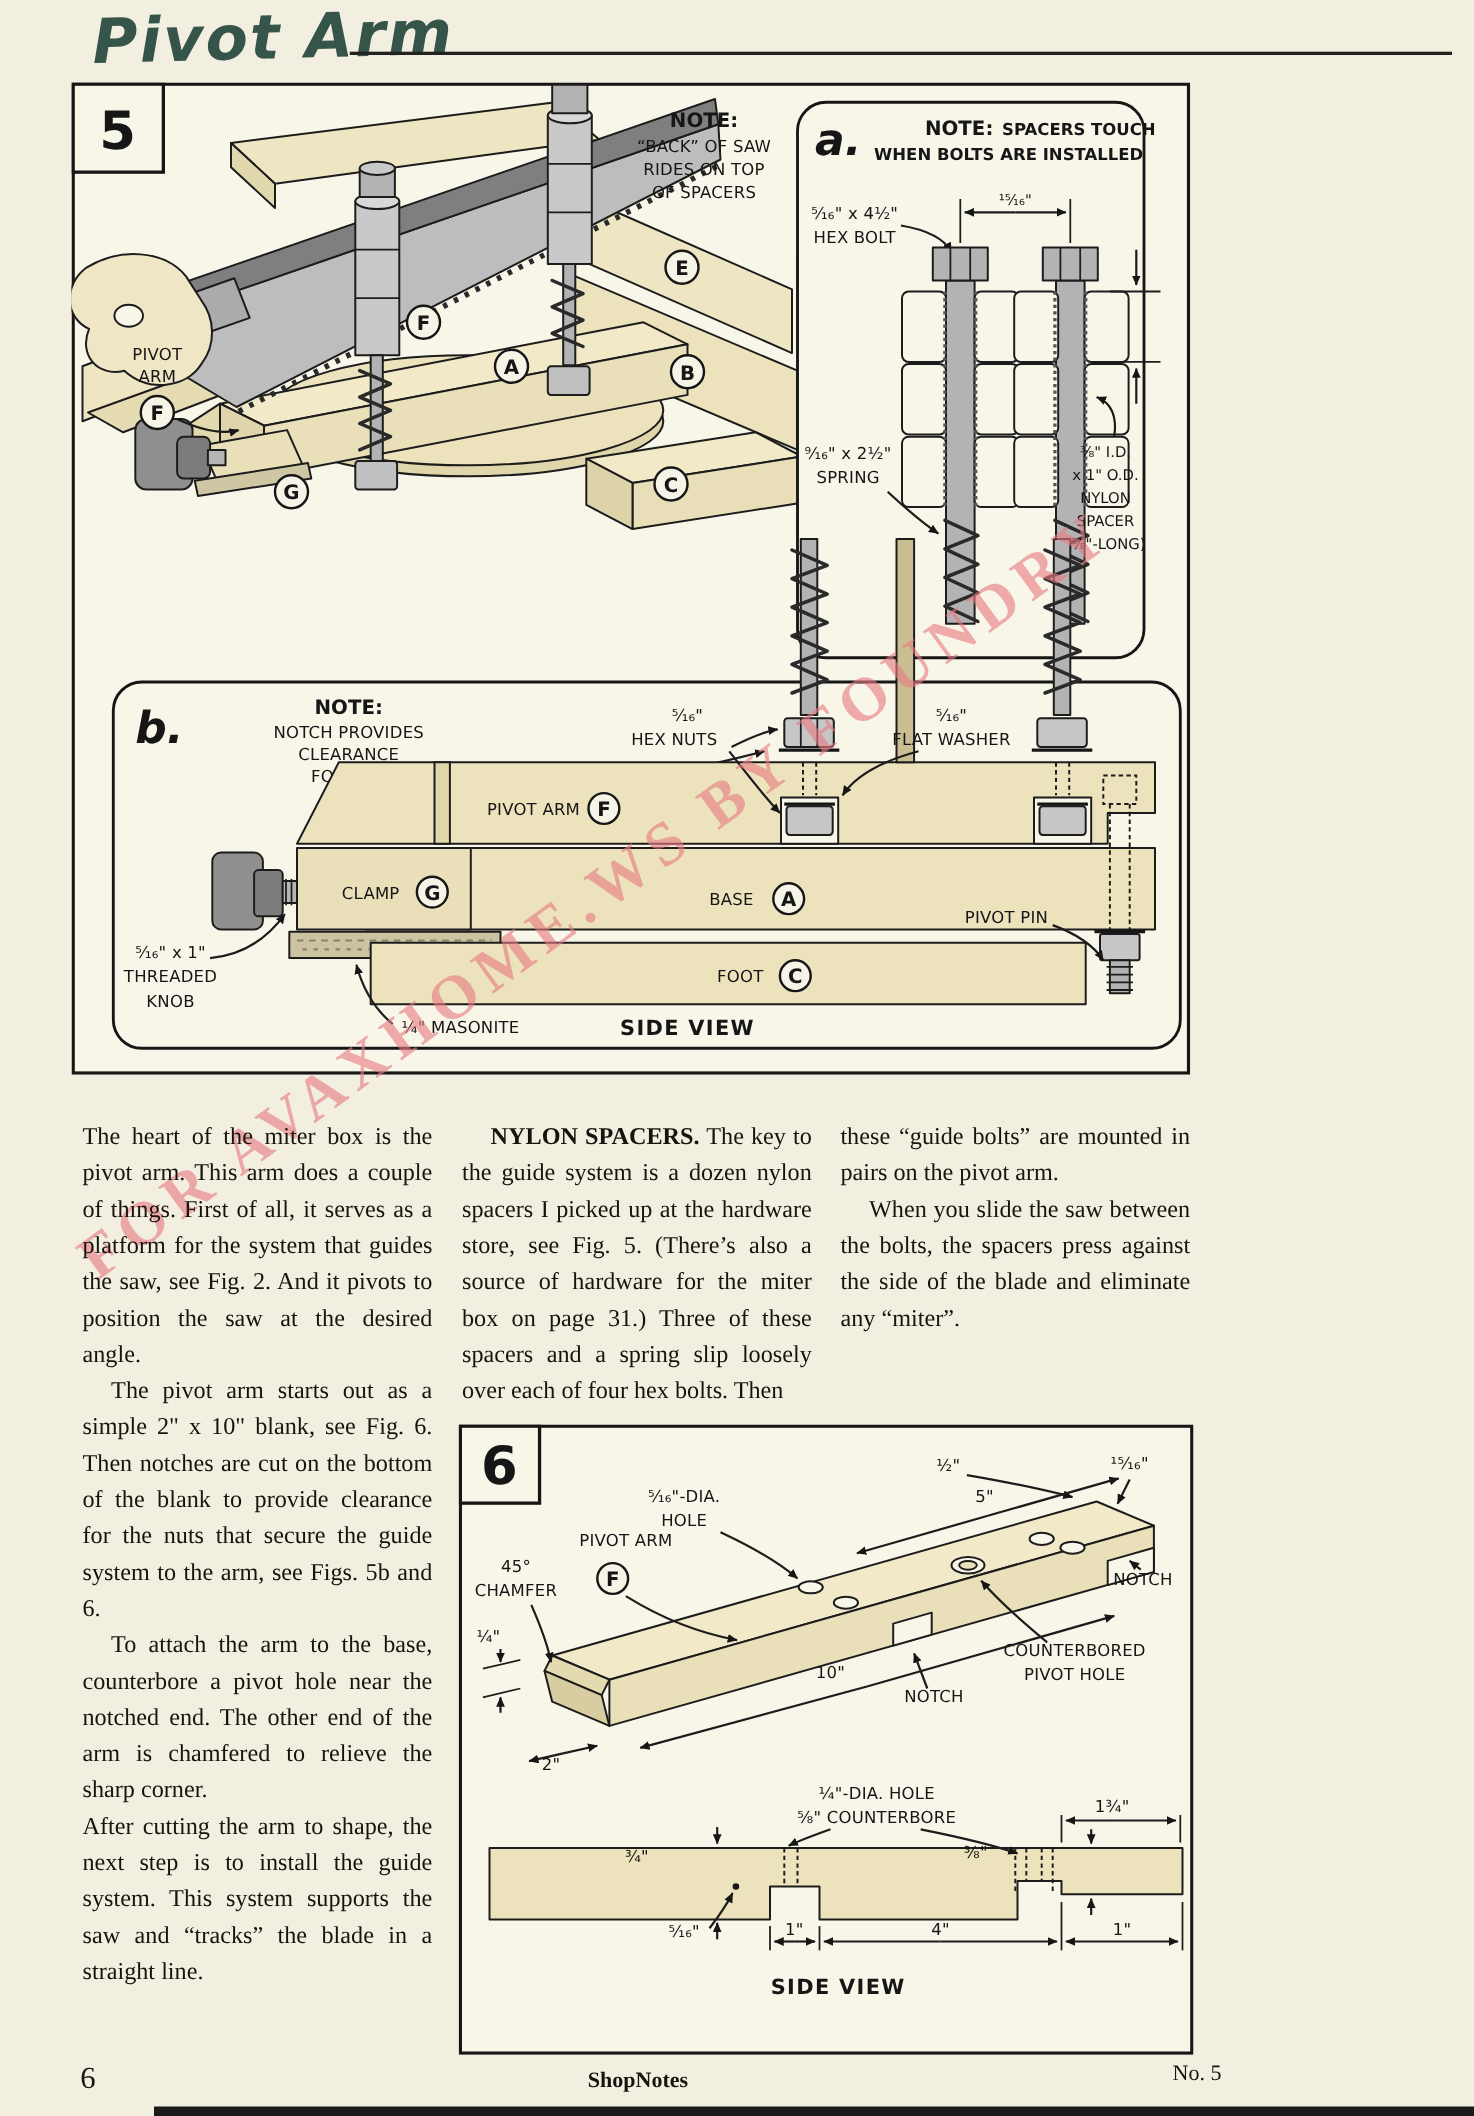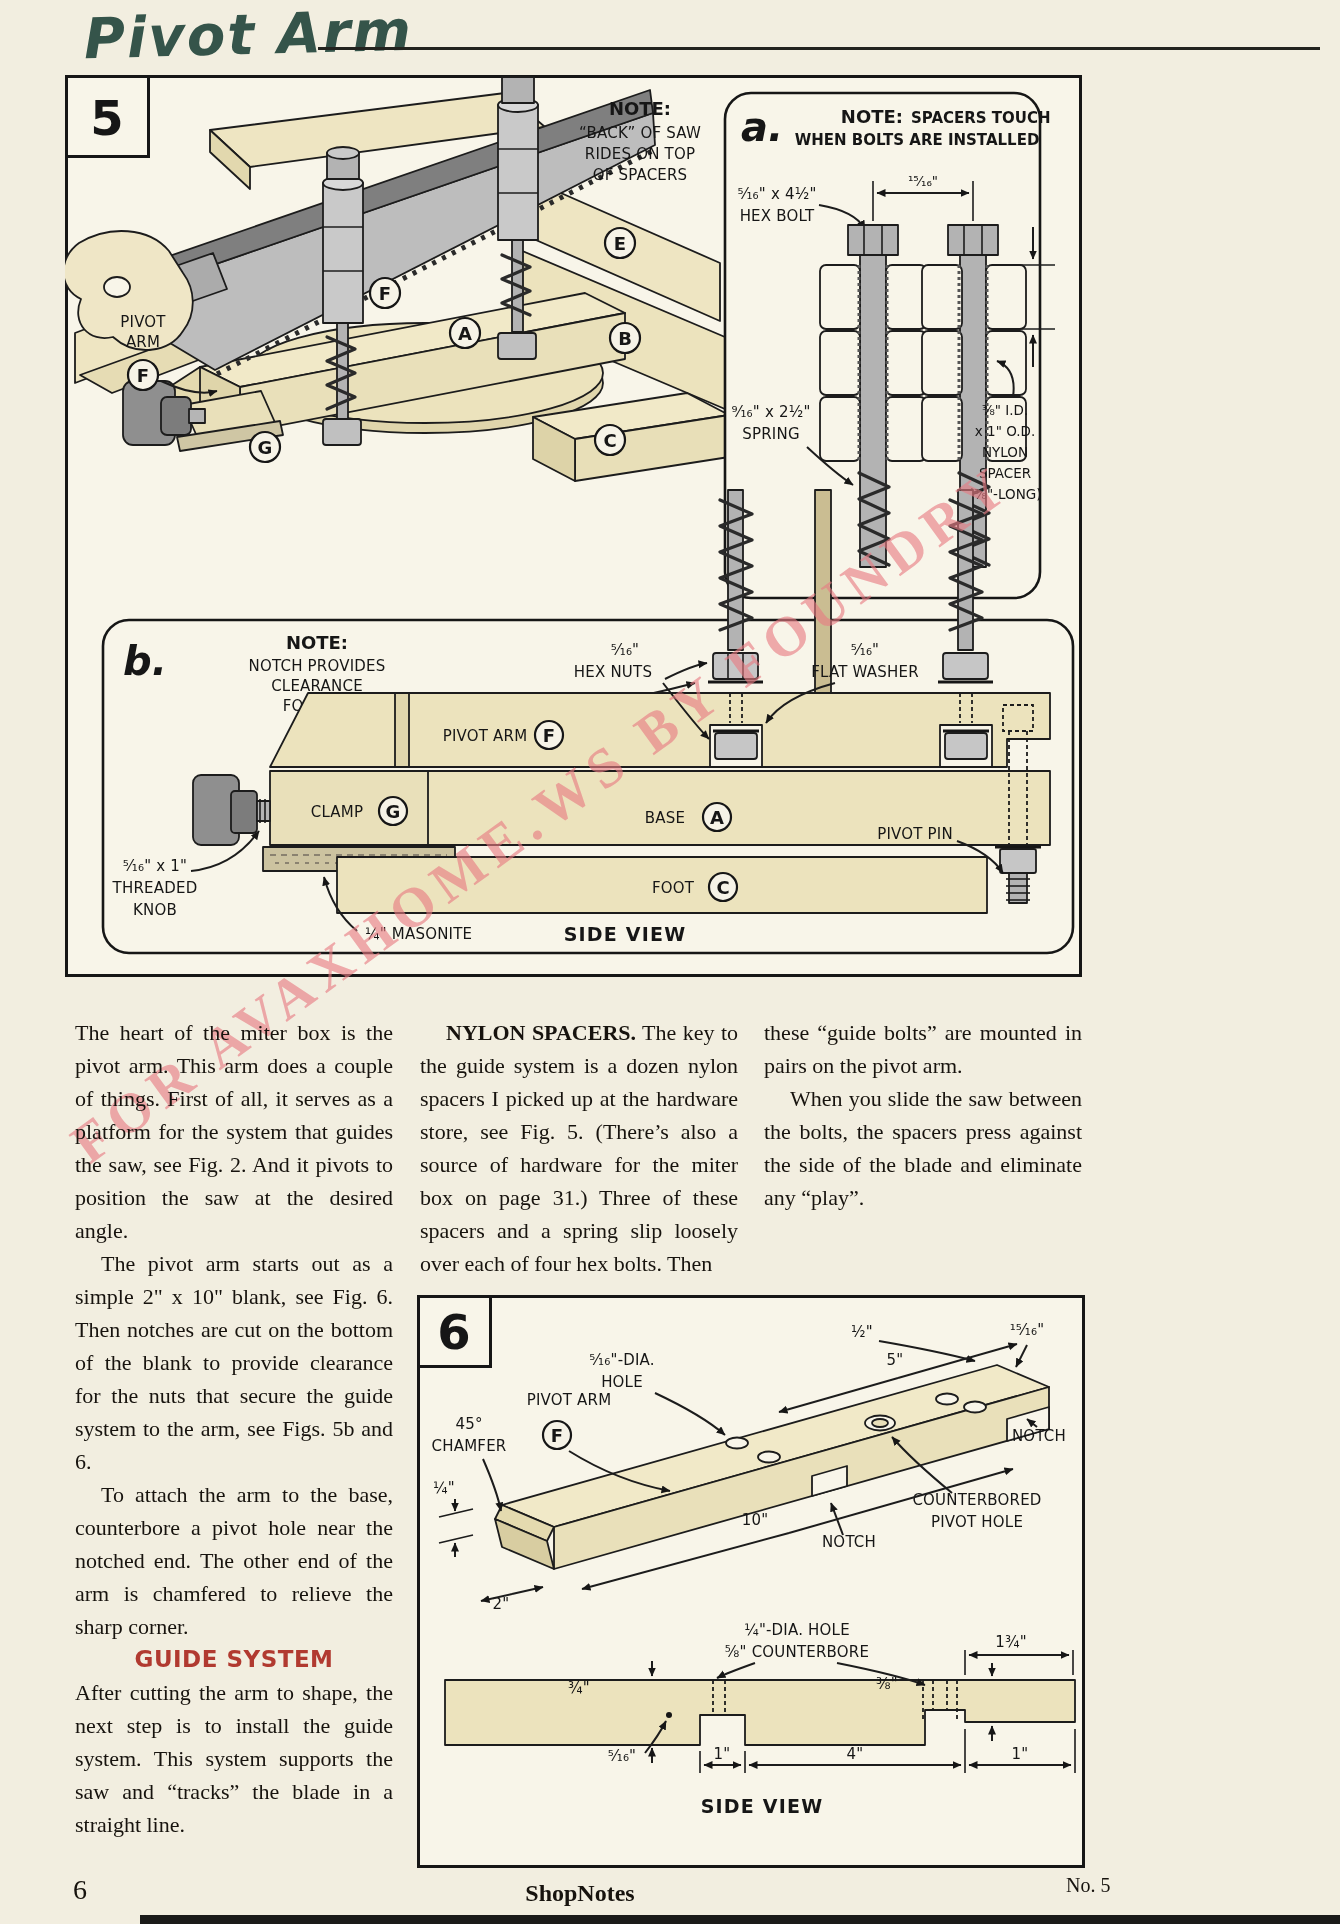--- a/index.html
+++ b/index.html
@@ -36,21 +36,21 @@
   .guide-head{color:#b13a30;font-family:"DejaVu Sans",sans-serif;font-weight:700;font-size:23px;
        text-align:center;letter-spacing:.5px;margin:17px 0 11px 0;text-indent:0;}
   .col b{font-family:"Liberation Serif",serif;}
   
   .watermark{position:absolute;left:78px;top:1118px;z-index:5;pointer-events:none;
        font-family:"Liberation Serif",serif;font-weight:700;font-size:56px;letter-spacing:8px;
        color:#e87b83;opacity:.62;white-space:nowrap;transform:rotate(-36deg);transform-origin:0 50%;}
   
   .pageno{position:absolute;left:73px;top:1874px;font-family:"Liberation Serif",serif;font-size:28px;color:#17130e;z-index:6;}
   .magname{position:absolute;left:420px;top:1880px;width:320px;text-align:center;
-       font-family:"Liberation Serif",serif;font-weight:700;font-size:24px;color:#17130e;z-index:6;}
+       font-family:"Liberation Serif",serif;font-weight:700;font-size:20px;color:#17130e;z-index:6;}
   .issue{position:absolute;left:1054px;top:1874px;font-family:"Liberation Serif",serif;font-size:20px;color:#17130e;z-index:6;margin-left:12px;}
   .bottombar{position:absolute;left:140px;top:1915px;width:1200px;height:9px;background:#1b1b19;z-index:6;}
 </style>
 </head>
 <body>
 
 <div class="page">
 
   <div class="title">Pivot Arm</div>
   <div class="title-rule"></div>
@@ -364,31 +364,30 @@
         <path class="al" d="M292,856 Q268,836 259,802" marker-end="url(#ah5)"></path>
       </g>
       <text class="sv mid" x="560" y="866">SIDE VIEW</text>
     </g>
   </svg>
 
   <div class="col" style="left:75px;top:1016px">
     <p>The heart of the miter box is the pivot arm. This arm does a couple of things. First of all, it serves as a platform for the system that guides the saw, see Fig. 2. And it pivots to position the saw at the desired angle.</p>
     <p class="ind">The pivot arm starts out as a simple 2" x 10" blank, see Fig. 6. Then notches are cut on the bottom of the blank to provide clearance for the nuts that secure the guide system to the arm, see Figs. 5b and 6.</p>
     <p class="ind">To attach the arm to the base, counterbore a pivot hole near the notched end. The other end of the arm is chamfered to relieve the sharp corner.</p>
-    <p class="guide-head">GUIDE SYSTEM</p>
     <p>After cutting the arm to shape, the next step is to install the guide system. This system supports the saw and “tracks” the blade in a straight line.</p>
   </div>
 
   <div class="col" style="left:420px;top:1016px">
     <p class="ind"><b>NYLON SPACERS.</b><span> The key to the guide system is a dozen nylon spacers I picked up at the hardware store, see Fig. 5. (There’s also a source of hardware for the miter box on page 31.) Three of these spacers and a spring slip loosely over each of four hex bolts. Then</span></p>
   </div>
 
   <div class="col" style="left:764px;top:1016px">
     <p>these “guide bolts” are mounted in pairs on the pivot arm.</p>
-    <p class="ind">When you slide the saw between the bolts, the spacers press against the side of the blade and eliminate any “play”.</p>
+    <p class="ind">When you slide the saw between the bolts, the spacers press against the side of the blade and eliminate any “miter”.</p>
   </div>
 
   <svg class="figsvg" style="left:417px;top:1295px" width="668" height="573" viewBox="0 0 668 573">
     <defs>
       <marker id="ah6" markerWidth="10" markerHeight="9" refX="8.5" refY="4" orient="auto" markerUnits="userSpaceOnUse">
         <path d="M0,0 L9,4 L0,8 Z" fill="#161616"></path>
       </marker>
     </defs>
     <rect x="1.5" y="1.5" width="665" height="570" fill="#f8f5e9" stroke="#161616" stroke-width="3"></rect>
     <g>

